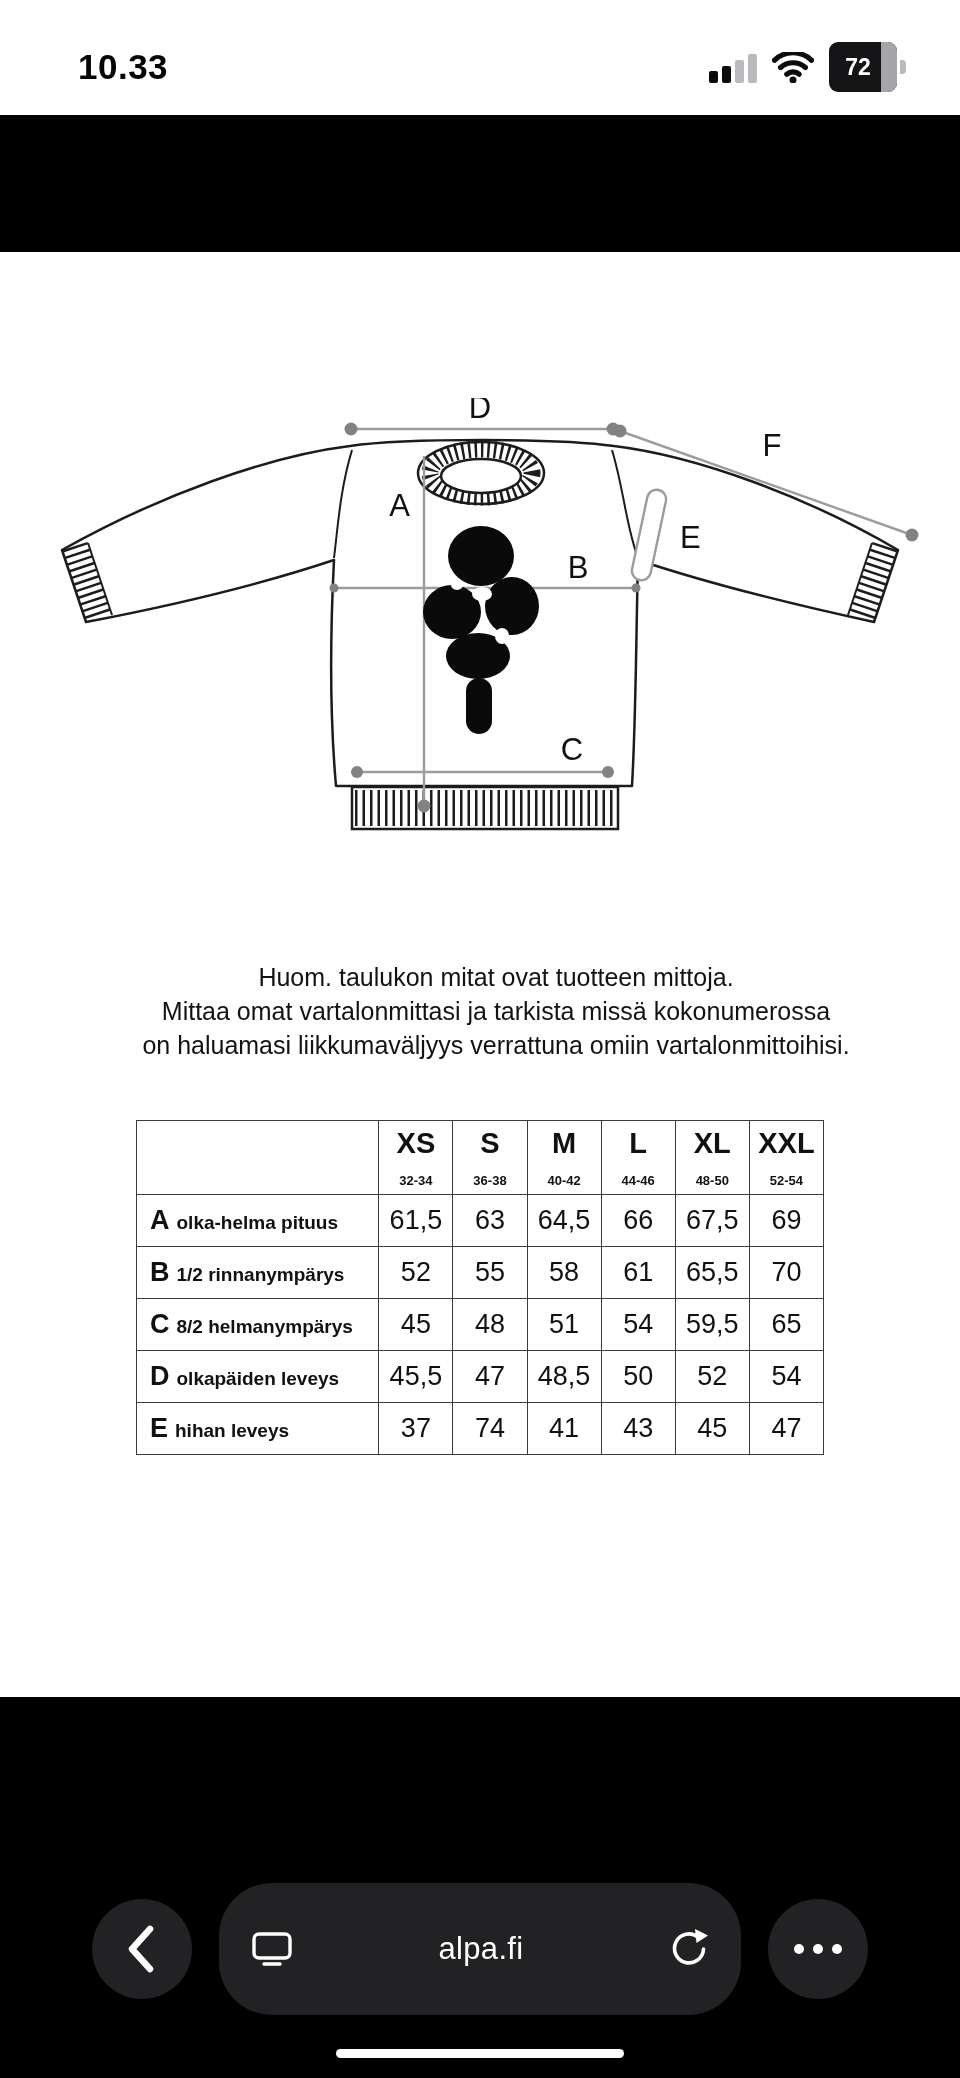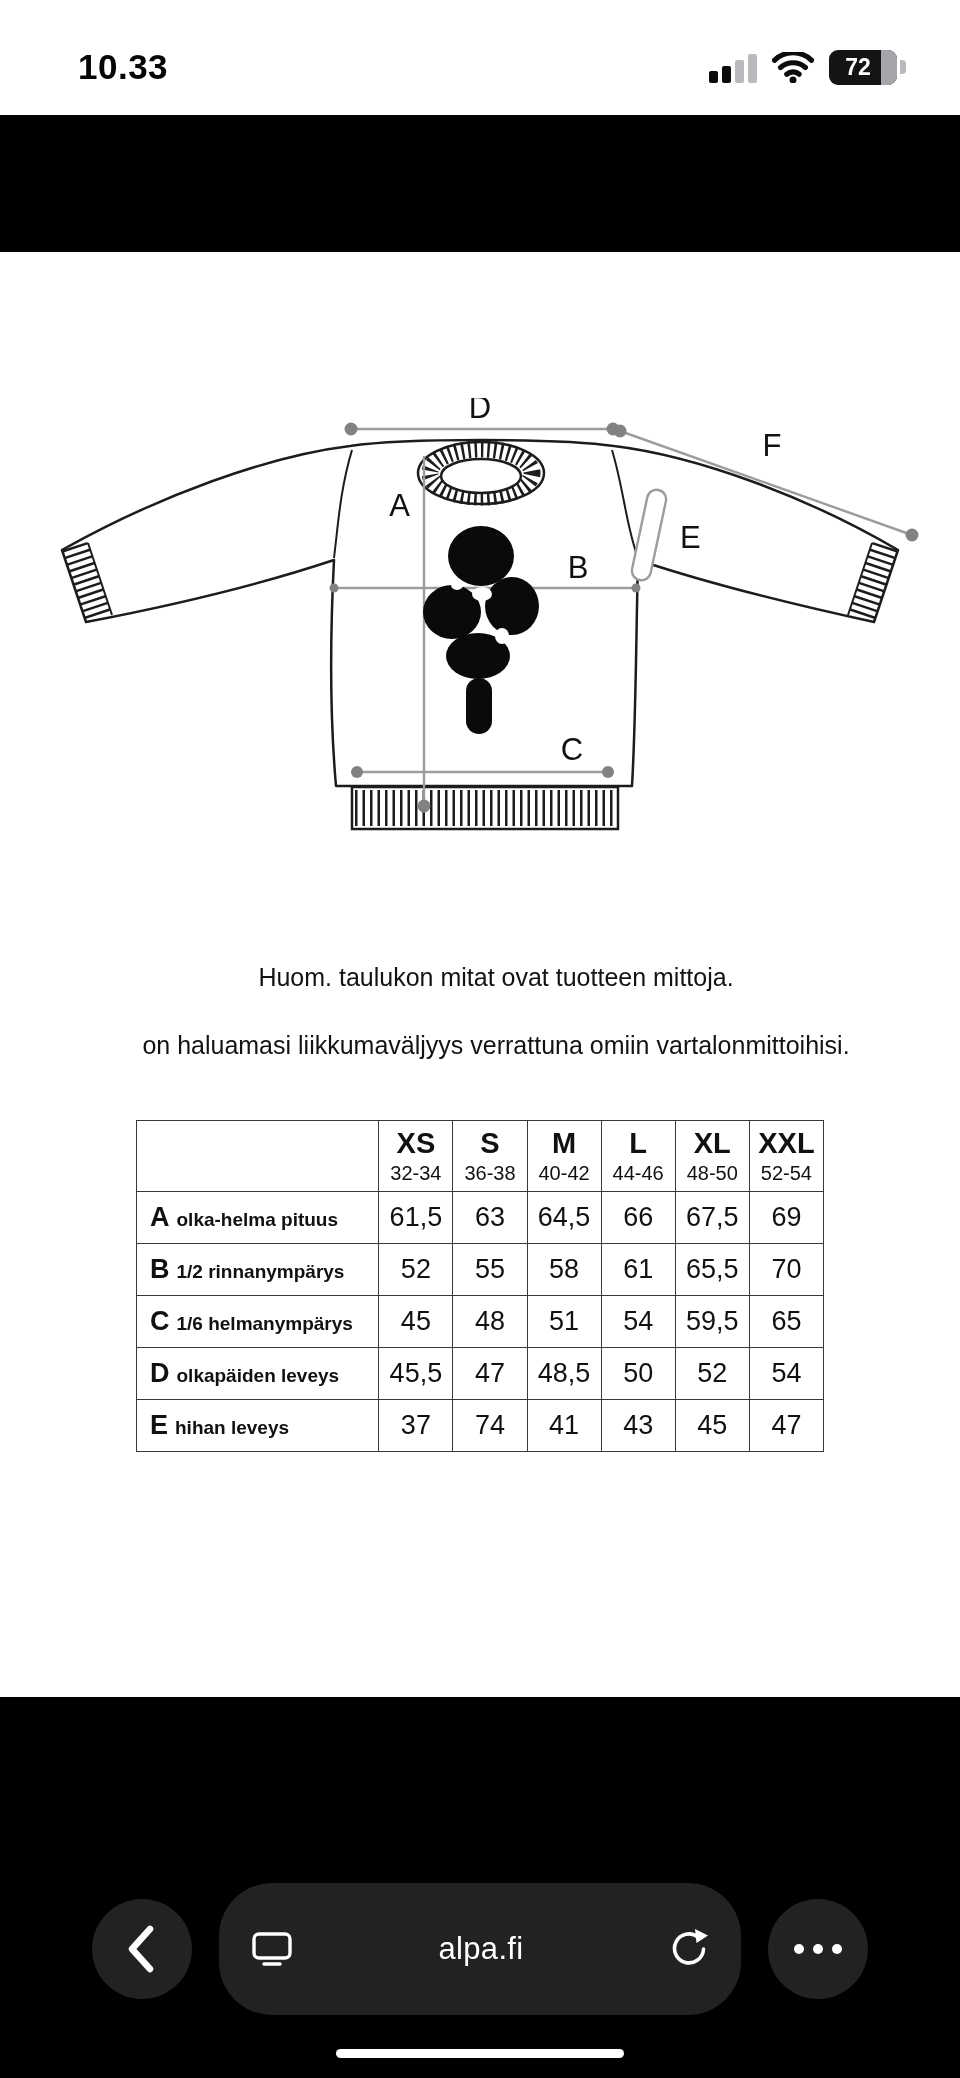--- a/index.html
+++ b/index.html
@@ -12,21 +12,21 @@
   .screen { width:960px; height:2078px; position:relative; background:#fff; }
 
   
   .status-bar {
     height:115px; display:flex; align-items:center; justify-content:space-between;
     padding:19px 54px 0 78px; background:#fff;
   }
   .status-time { font-size:35px; font-weight:700; letter-spacing:.5px; color:#050505; }
   .status-icons { display:flex; align-items:center; gap:15px; }
   .battery {
-    position:relative; width:68px; height:35px; border-radius:9px; background:#141416;
+    position:relative; width:68px; height:50px; border-radius:9px; background:#141416;
     overflow:hidden; display:flex; align-items:center; justify-content:center;
   }
   .battery-empty { position:absolute; top:0; right:0; bottom:0; width:16px; background:#a5a5aa; }
   .battery-num { position:relative; z-index:2; color:#fff; font-size:23px; font-weight:700; margin-right:10px; }
   .battery-tip { width:6px; height:14px; background:#b9b9be; border-radius:0 4px 4px 0; margin-left:-12px; }
 
   
   .black-band { height:137px; background:#000; }
 
   
@@ -39,21 +39,21 @@
   .size-table {
     margin:58px auto 0; border-collapse:collapse; table-layout:fixed; width:688px;
   }
   .size-table th, .size-table td {
     border:1px solid #3a3a3a; text-align:center; vertical-align:middle;
   }
   .size-table col.c-label { width:242px; }
   .size-table col.c-val { width:74px; }
   .size-table thead th { padding:7px 0 6px; }
   .sz { font-size:29px; font-weight:700; line-height:1.05; }
-  .rg { font-size:20px; font-weight:400; margin-top:4px; }
+  .rg { font-size:13px; font-weight:700; margin-top:15px; }
   .size-table tbody td { height:52px; font-size:27px; }
   .size-table td.lbl { text-align:left; padding-left:13px;margin-left:8px; }
   .ltr { font-size:27px; font-weight:700; margin-right:7px; }
   .txt { font-size:19px; font-weight:700; }
 
   
   .browser-footer { position:absolute; left:0; right:0; bottom:0; height:381px; background:#000; }
   .toolbar-row {
     position:absolute; top:186px; left:92px; right:92px;
     display:flex; align-items:center; justify-content:space-between;
@@ -163,21 +163,21 @@
       <text x="480" y="20" font-size="31" fill="#111" text-anchor="middle">D</text>
       <text x="772" y="58" font-size="31" fill="#111" text-anchor="middle">F</text>
       <text x="410" y="118" font-size="31" fill="#111" text-anchor="end">A</text>
       <text x="680" y="150" font-size="31" fill="#111" text-anchor="start">E</text>
       <text x="578" y="180" font-size="31" fill="#111" text-anchor="middle">B</text>
       <text x="572" y="362" font-size="31" fill="#111" text-anchor="middle">C</text>
     </svg>
 
     <p class="note">
       <span>Huom. taulukon mitat ovat tuotteen mittoja.</span><br>
-      <br>
+      <span>Mittaa omat vartalonmittasi ja tarkista missä kokonumerossa</span><br>
       <span>on haluamasi liikkumaväljyys verrattuna omiin vartalonmittoihisi.</span>
     </p>
 
     <table class="size-table">
       <colgroup>
         <col class="c-label">
           <col class="c-val">
           <col class="c-val">
           <col class="c-val">
         <col class="c-val">
@@ -226,21 +226,21 @@
         <tr>
           <td class="lbl"><span class="ltr">B</span><span class="txt">1/2 rinnanympärys</span></td>
           <td>52</td>
           <td>55</td>
           <td>58</td>
           <td>61</td>
           <td>65,5</td>
           <td>70</td>
         </tr>
         <tr>
-          <td class="lbl"><span class="ltr">C</span><span class="txt">1/6 helmanympärys</span></td>
+          <td class="lbl"><span class="ltr">C</span><span class="txt">8/2 helmanympärys</span></td>
           <td>45</td>
           <td>48</td>
           <td>51</td>
           <td>54</td>
           <td>59,5</td>
           <td>65</td>
         </tr>
         <tr>
           <td class="lbl"><span class="ltr">D</span><span class="txt">olkapäiden leveys</span></td>
           <td>45,5</td>

